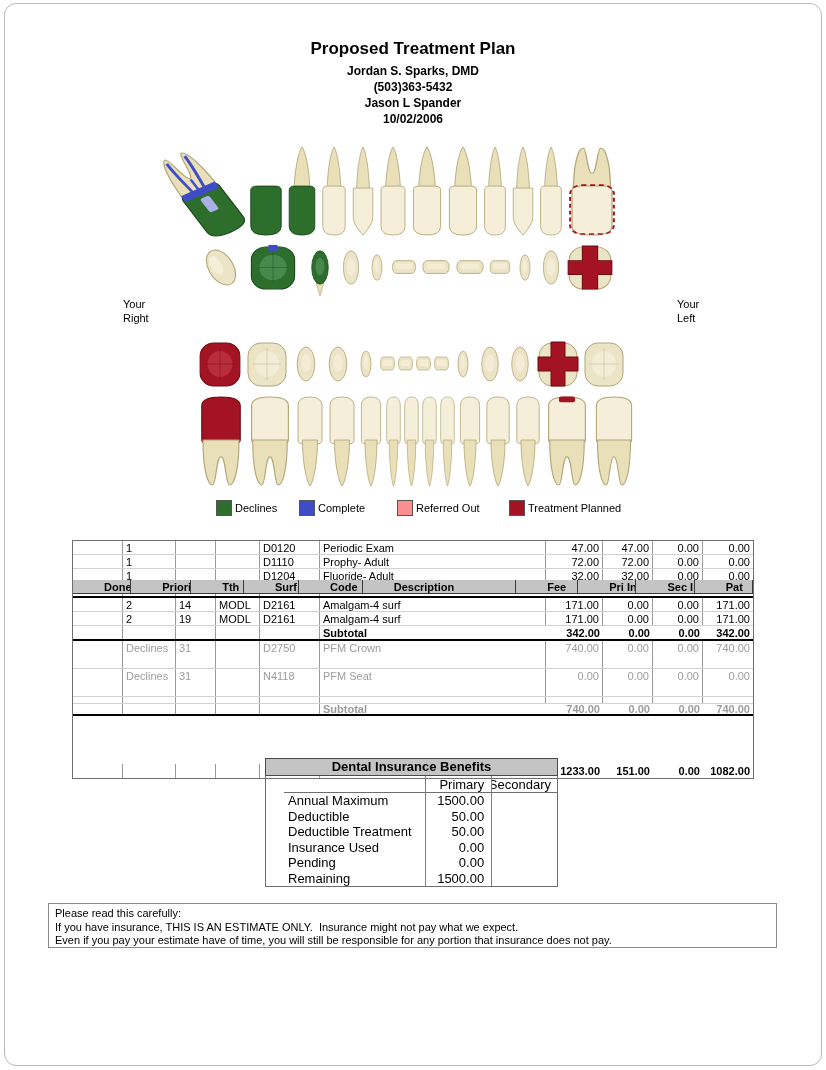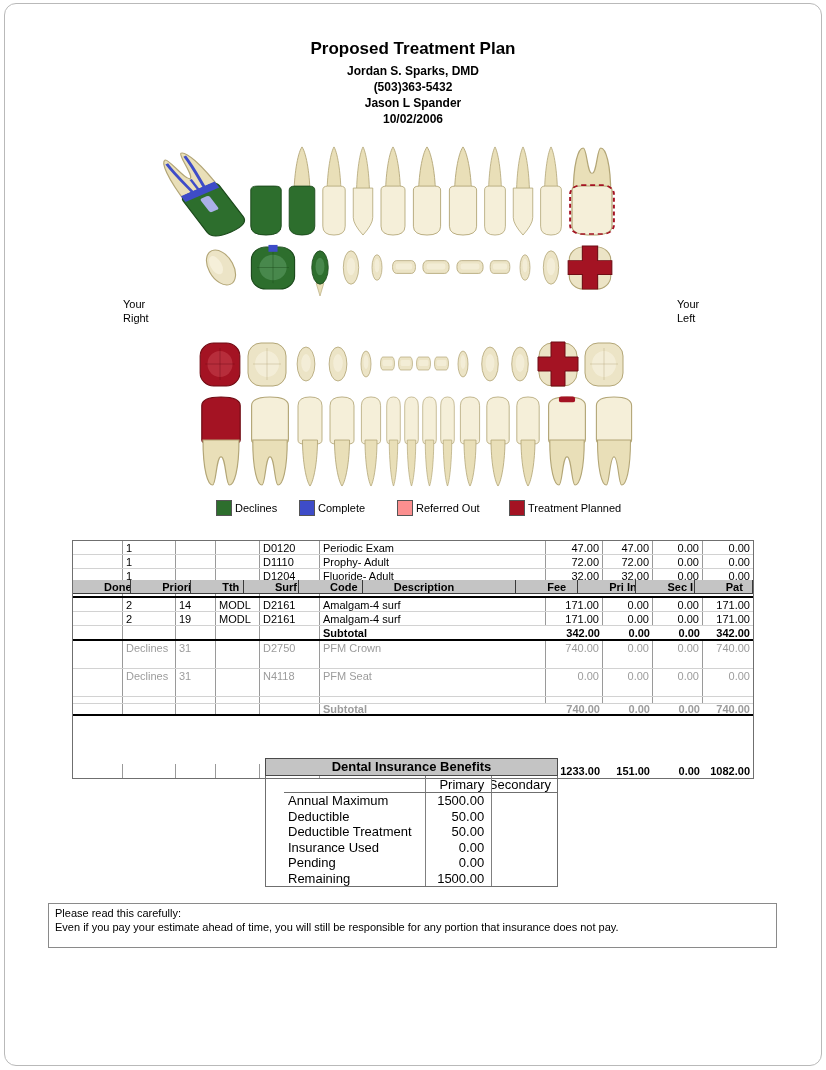--- a/index.html
+++ b/index.html
@@ -623,15 +623,16 @@
             <div class="ins-c c0">Remaining</div>
             <div class="ins-c c1">1500.00</div>
             <div class="ins-c c2"></div>
           </div>
         </div>
     </div>
   </div>
 
   <div id="disclaimer">
     <div>Please read this carefully:</div>
-    <div>Even if you pay your estimate ahead of time, you will still be responsible for any portion that insurance does not pay.</div>
+    <div>If you have insurance, THIS IS AN ESTIMATE ONLY.  Insurance might not pay what we expect.</div>
+    <div>Even if you pay your estimate have of time, you will still be responsible for any portion that insurance does not pay.</div>
   </div>
 </div>
 
 </body></html>

